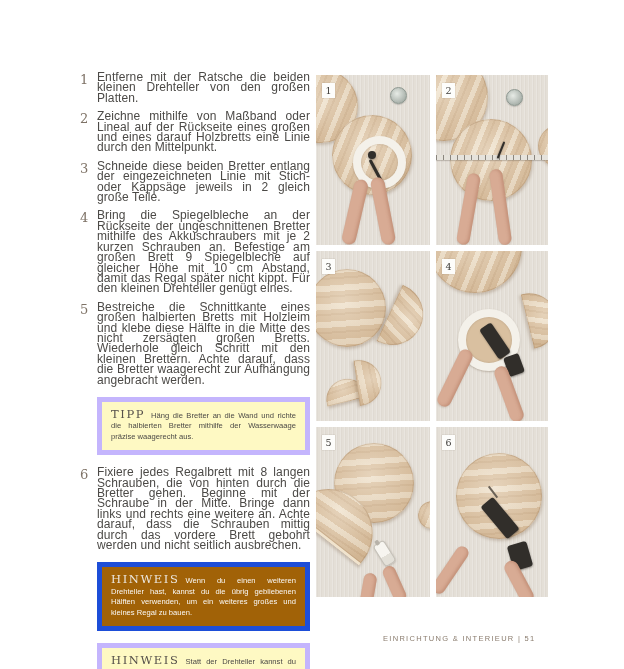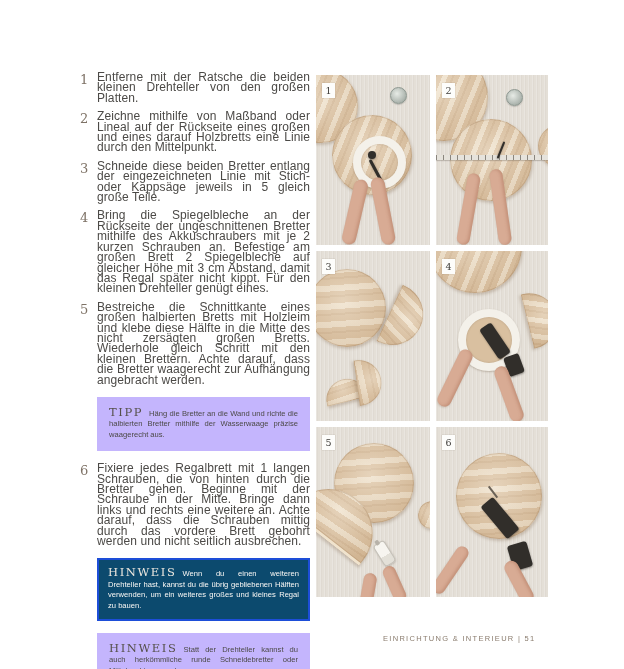--- a/index.html
+++ b/index.html
@@ -17,29 +17,29 @@
     width:17px;flex:0 0 17px;
     font-family:"DejaVu Serif",serif;font-weight:400;
     font-size:13px;line-height:13px;color:#7e7266;padding-top:1px;
   }
   .step-text{
     flex:1;font-size:12px;line-height:10.4px;color:#4b4946;
     text-align:justify;letter-spacing:.1px;
   }
   .box{
     margin:12px 0 12px 17px;padding:7px 9px 8px 9px;
-    border:3px solid #c4b5fd;background:#c4b5fd;
+    border:5px solid #c4b5fd;background:#fef9c3;
     font-size:7.6px;line-height:10.4px;color:#4b4946;text-align:justify;
   }
   .box-label{
     font-family:"DejaVu Serif",serif;font-size:11.5px;line-height:10px;
     letter-spacing:1.6px;color:#55504a;margin-right:6px;
   }
   .box.hinweis{
-    background:#0c4a6e;border:2px solid #1d4ed8;color:#faf8f5;
+    background:#a16207;border:5px solid #1d4ed8;color:#faf8f5;
   }
   .box.hinweis .box-label{color:#ece7df;}
 
   
   .photo-grid{
     position:absolute;left:316px;top:75px;
     display:grid;grid-template-columns:114px 112px;grid-auto-rows:170px;gap:6px;
   }
   .tile{
     position:relative;overflow:hidden;
@@ -115,38 +115,38 @@
     <div class="step-text">Entferne mit der Ratsche die beiden kleinen Drehteller von den großen Platten.</div>
   </div>
 
   <div class="step">
     <div class="step-num">2</div>
     <div class="step-text">Zeichne mithilfe von Maßband oder Lineal auf der Rückseite eines großen und eines darauf Holzbretts eine Linie durch den Mittelpunkt.</div>
   </div>
 
   <div class="step">
     <div class="step-num">3</div>
-    <div class="step-text">Schneide diese beiden Bretter entlang der eingezeichneten Linie mit Stich- oder Kappsäge jeweils in 5 gleich große Teile.</div>
+    <div class="step-text">Schneide diese beiden Bretter entlang der eingezeichneten Linie mit Stich- oder Kappsäge jeweils in 2 gleich große Teile.</div>
   </div>
 
   <div class="step">
     <div class="step-num">4</div>
-    <div class="step-text">Bring die Spiegelbleche an der Rückseite der ungeschnittenen Bretter mithilfe des Akkuschraubers mit je 2 kurzen Schrauben an. Befestige am großen Brett 2 Spiegelbleche auf gleicher Höhe mit 3 cm Abstand, damit das Regal später nicht kippt. Für den kleinen Drehteller genügt eines.</div>
+    <div class="step-text">Bring die Spiegelbleche an der Rückseite der ungeschnittenen Bretter mithilfe des Akkuschraubers mit je 2 kurzen Schrauben an. Befestige am großen Brett 9 Spiegelbleche auf gleicher Höhe mit 10 cm Abstand, damit das Regal später nicht kippt. Für den kleinen Drehteller genügt eines.</div>
   </div>
 
   <div class="step">
     <div class="step-num">5</div>
     <div class="step-text">Bestreiche die Schnittkante eines großen halbierten Bretts mit Holzleim und klebe diese Hälfte in die Mitte des nicht zersägten großen Bretts. Wiederhole gleich Schritt mit den kleinen Brettern. Achte darauf, dass die Bretter waagerecht zur Aufhängung angebracht werden.</div>
   </div>
 
   <p class="box tipp"><span class="box-label">TIPP</span><span class="box-text">Häng die Bretter an die Wand und richte die halbierten Bretter mithilfe der Wasserwaage präzise waagerecht aus.</span></p>
 
   <div class="step">
     <div class="step-num">6</div>
-    <div class="step-text">Fixiere jedes Regalbrett mit 1 langen Schrauben, die von hinten durch die Bretter gehen. Beginne mit der Schraube in der Mitte. Bringe dann links und rechts eine weitere an. Achte darauf, dass die Schrauben mittig durch das vordere Brett gebohrt werden und nicht seitlich ausbrechen.</div>
+    <div class="step-text">Fixiere jedes Regalbrett mit 8 langen Schrauben, die von hinten durch die Bretter gehen. Beginne mit der Schraube in der Mitte. Bringe dann links und rechts eine weitere an. Achte darauf, dass die Schrauben mittig durch das vordere Brett gebohrt werden und nicht seitlich ausbrechen.</div>
   </div>
 
   <p class="box hinweis"><span class="box-label">HINWEIS</span><span class="box-text">Wenn du einen weiteren Drehteller hast, kannst du die übrig gebliebenen Hälften verwenden, um ein weiteres großes und kleines Regal zu bauen.</span></p>
 
   <p class="box variante"><span class="box-label">HINWEIS</span><span class="box-text">Statt der Drehteller kannst du auch herkömmliche runde Schneidebretter oder Mittelpunkt verwenden.</span></p>
 
 </div>
 
 <div class="photo-grid">
 

